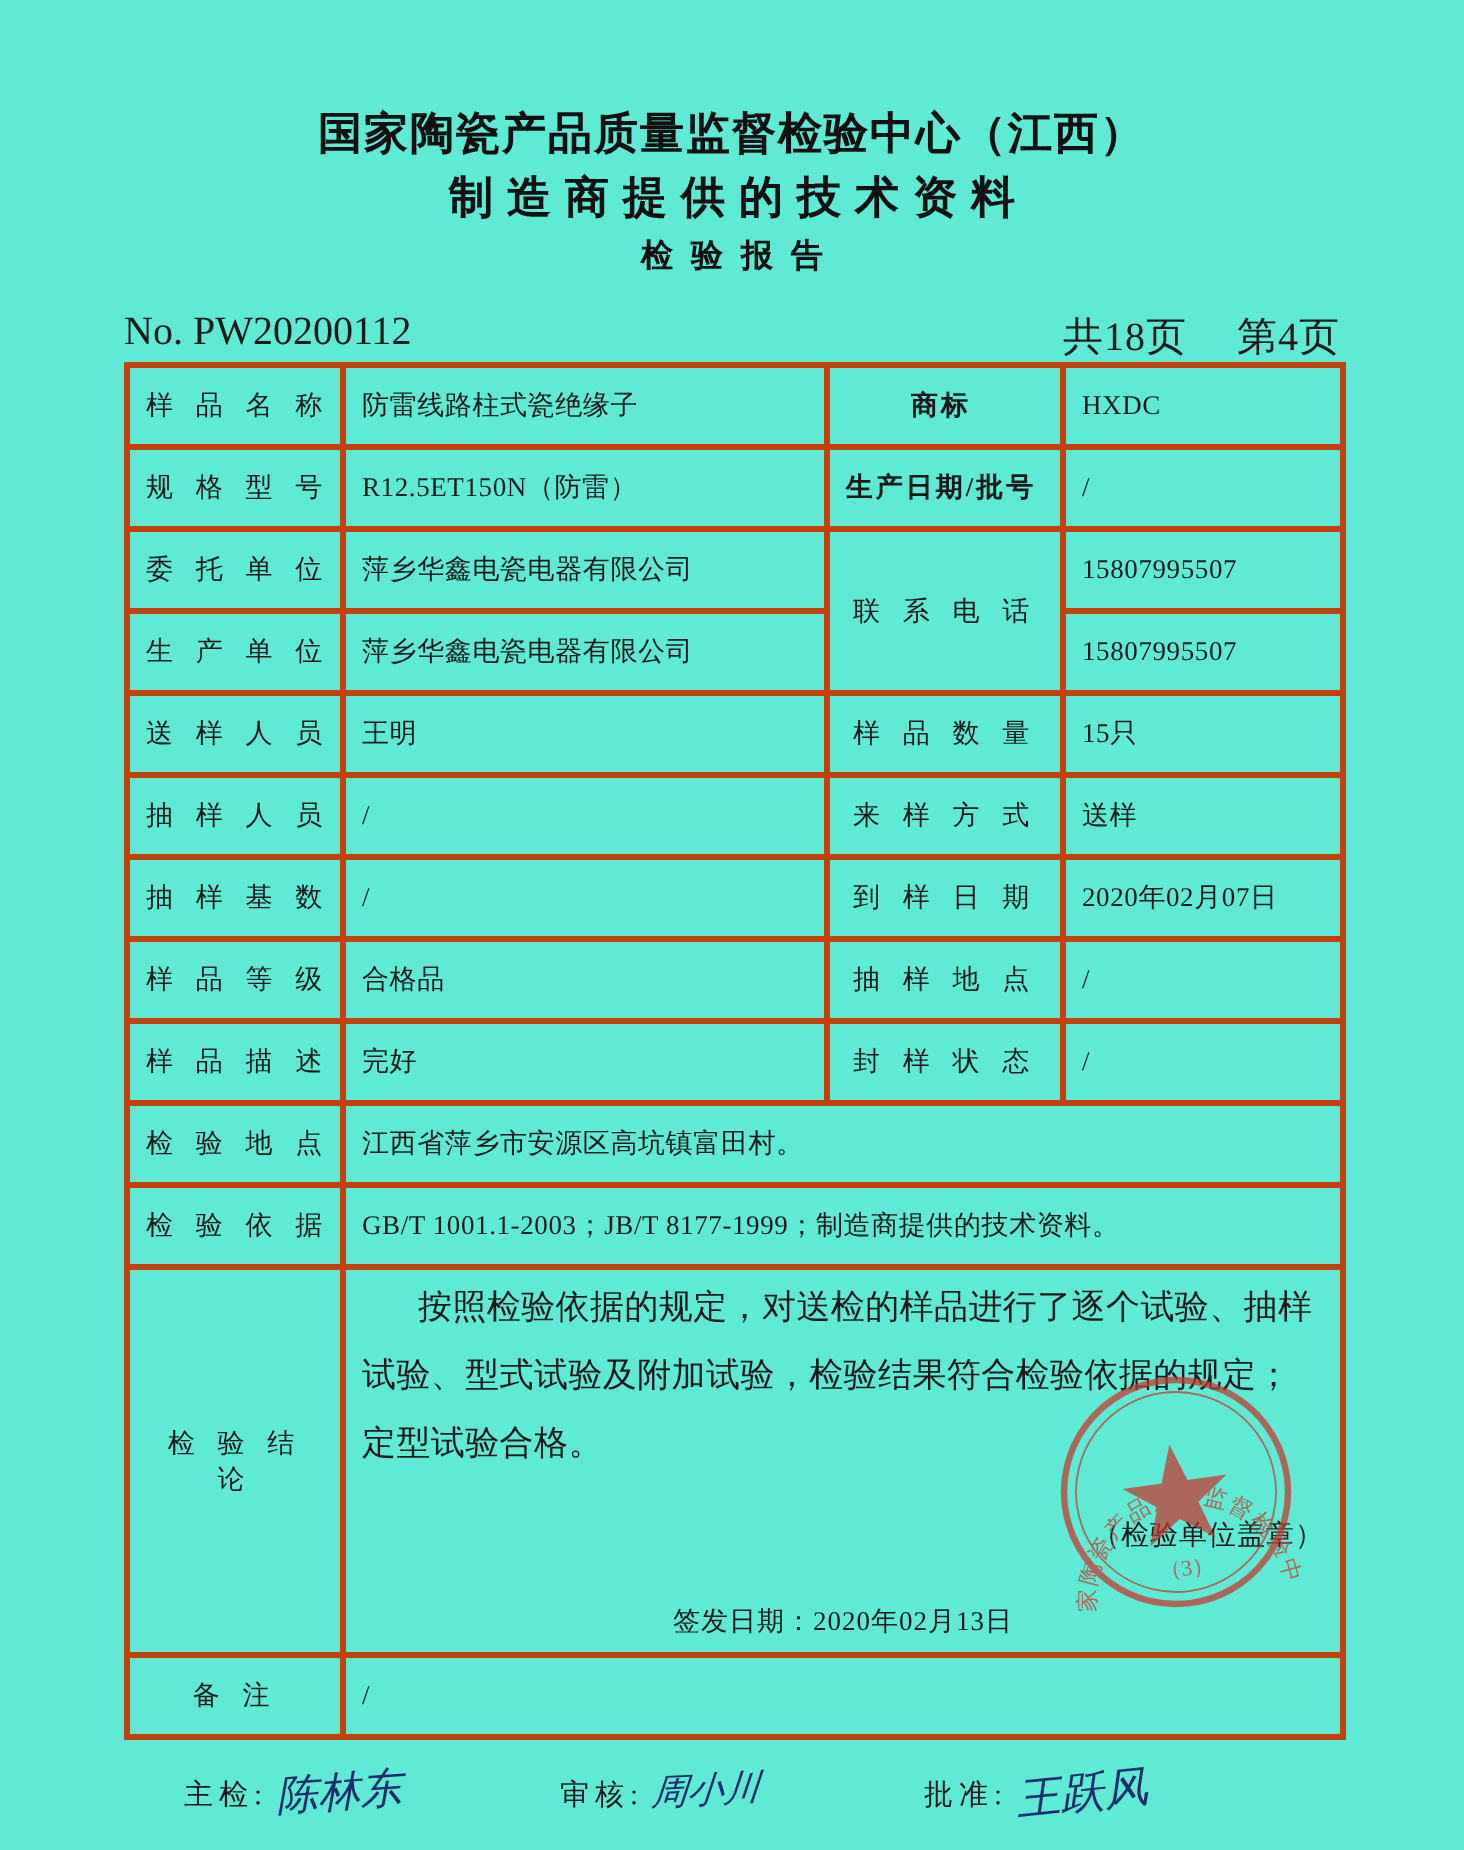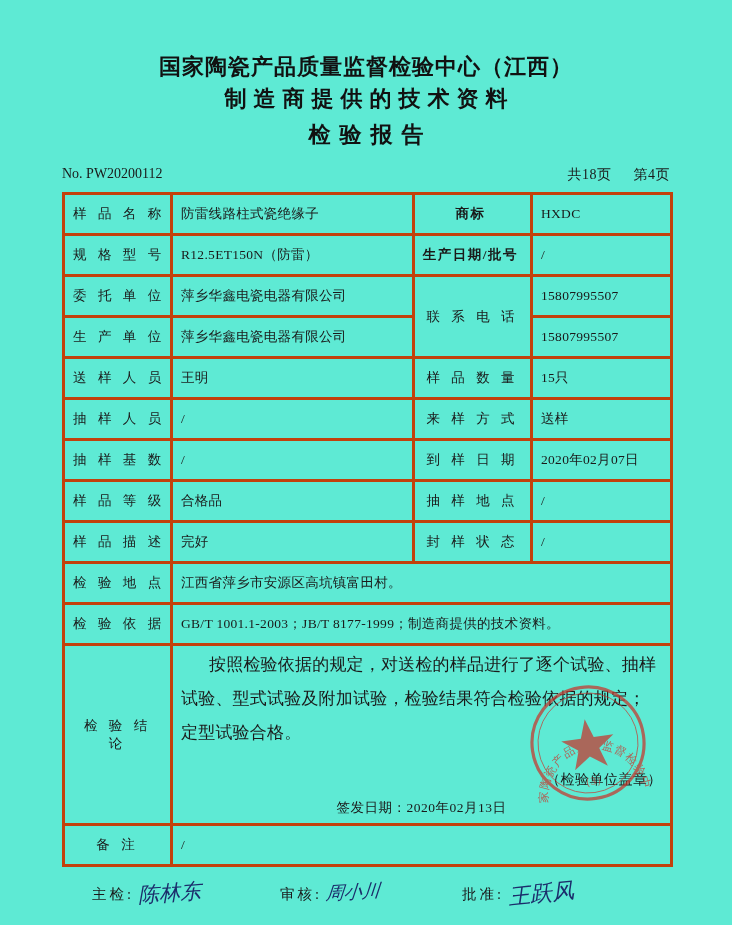--- a/index.html
+++ b/index.html
@@ -37,34 +37,34 @@
   }
   .title-line-2 {
     font-size: 22px;
     font-weight: bold;
     letter-spacing: 7px;
     color: #111;
     line-height: 1.5;
     padding-left: 7px;
   }
   .title-line-3 {
-    font-size: 22px;
+    font-size: 16px;
     font-weight: bold;
     letter-spacing: 9px;
     color: #111;
     line-height: 1.8;
     padding-left: 9px;
   }
 
   
   .meta-row {
     position: relative;
     margin: 12px 62px 6px 62px;
     height: 20px;
-    font-size: 14px;
+    font-size: 20px;
   }
   .report-no {
     position: absolute;
     left: 0;
     top: 0;
     font-family: "Liberation Serif", "DejaVu Serif", serif;
   }
   .page-count {
     position: absolute;
     right: 0;
@@ -132,20 +132,21 @@
     letter-spacing: 0.2px;
   }
   .seal-label {
     text-align: right;
     margin-top: 16px;
     font-size: 14px;
     letter-spacing: 0.5px;
   }
   .issue-date {
     text-align: center;
+    margin-top: 14px;
     font-size: 13.5px;
     letter-spacing: 0.5px;
   }
 
   
   .seal {
     position: absolute;
     right: 18px;
     bottom: 16px;
     width: 128px;

